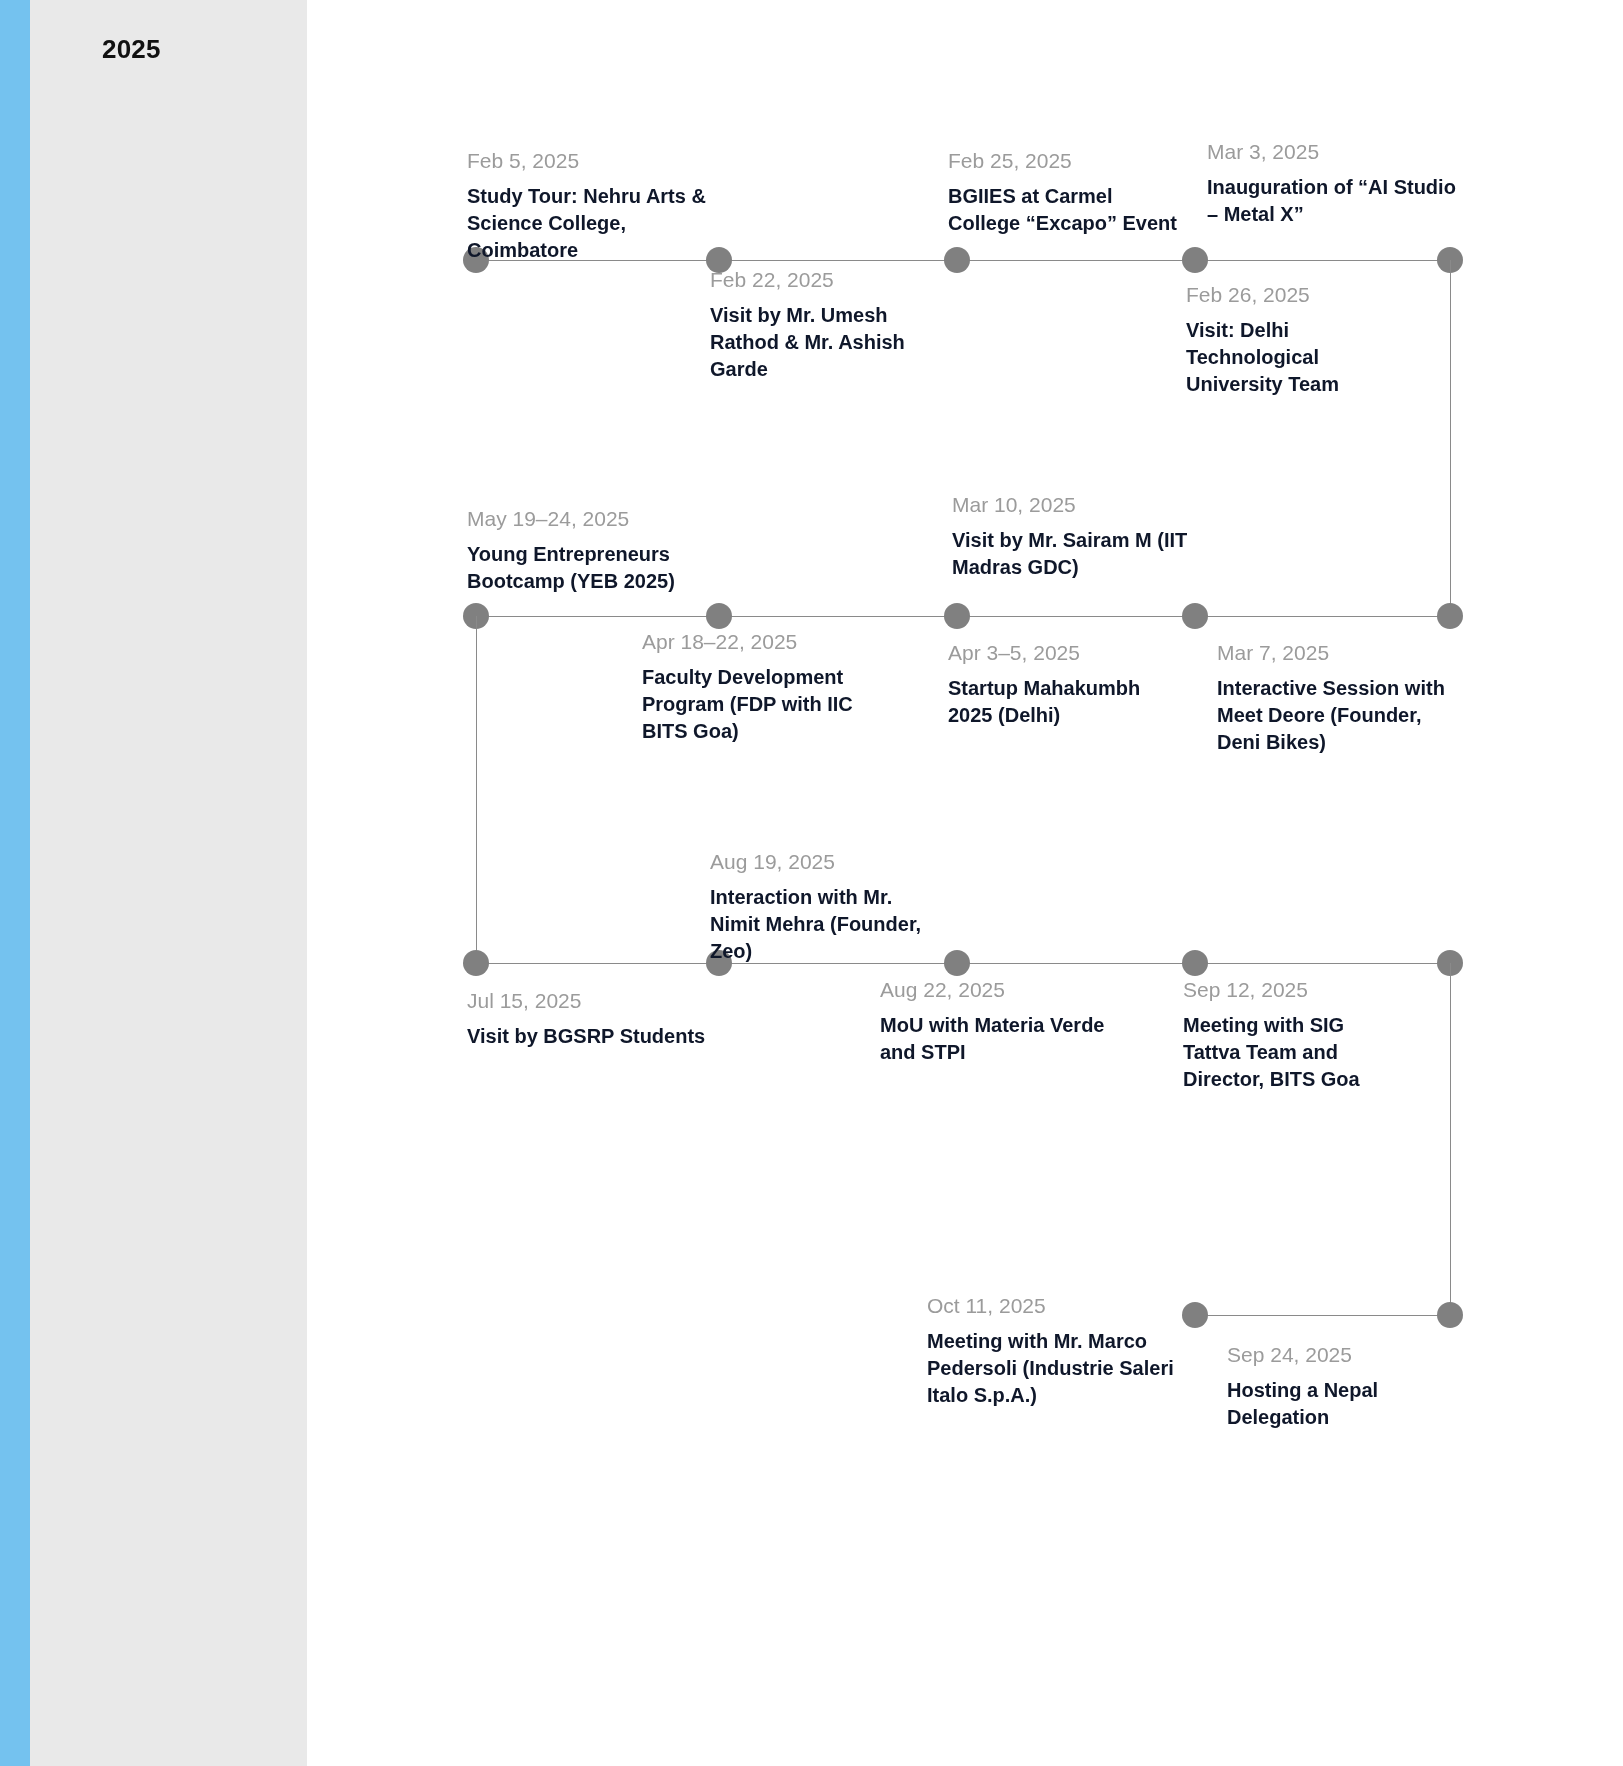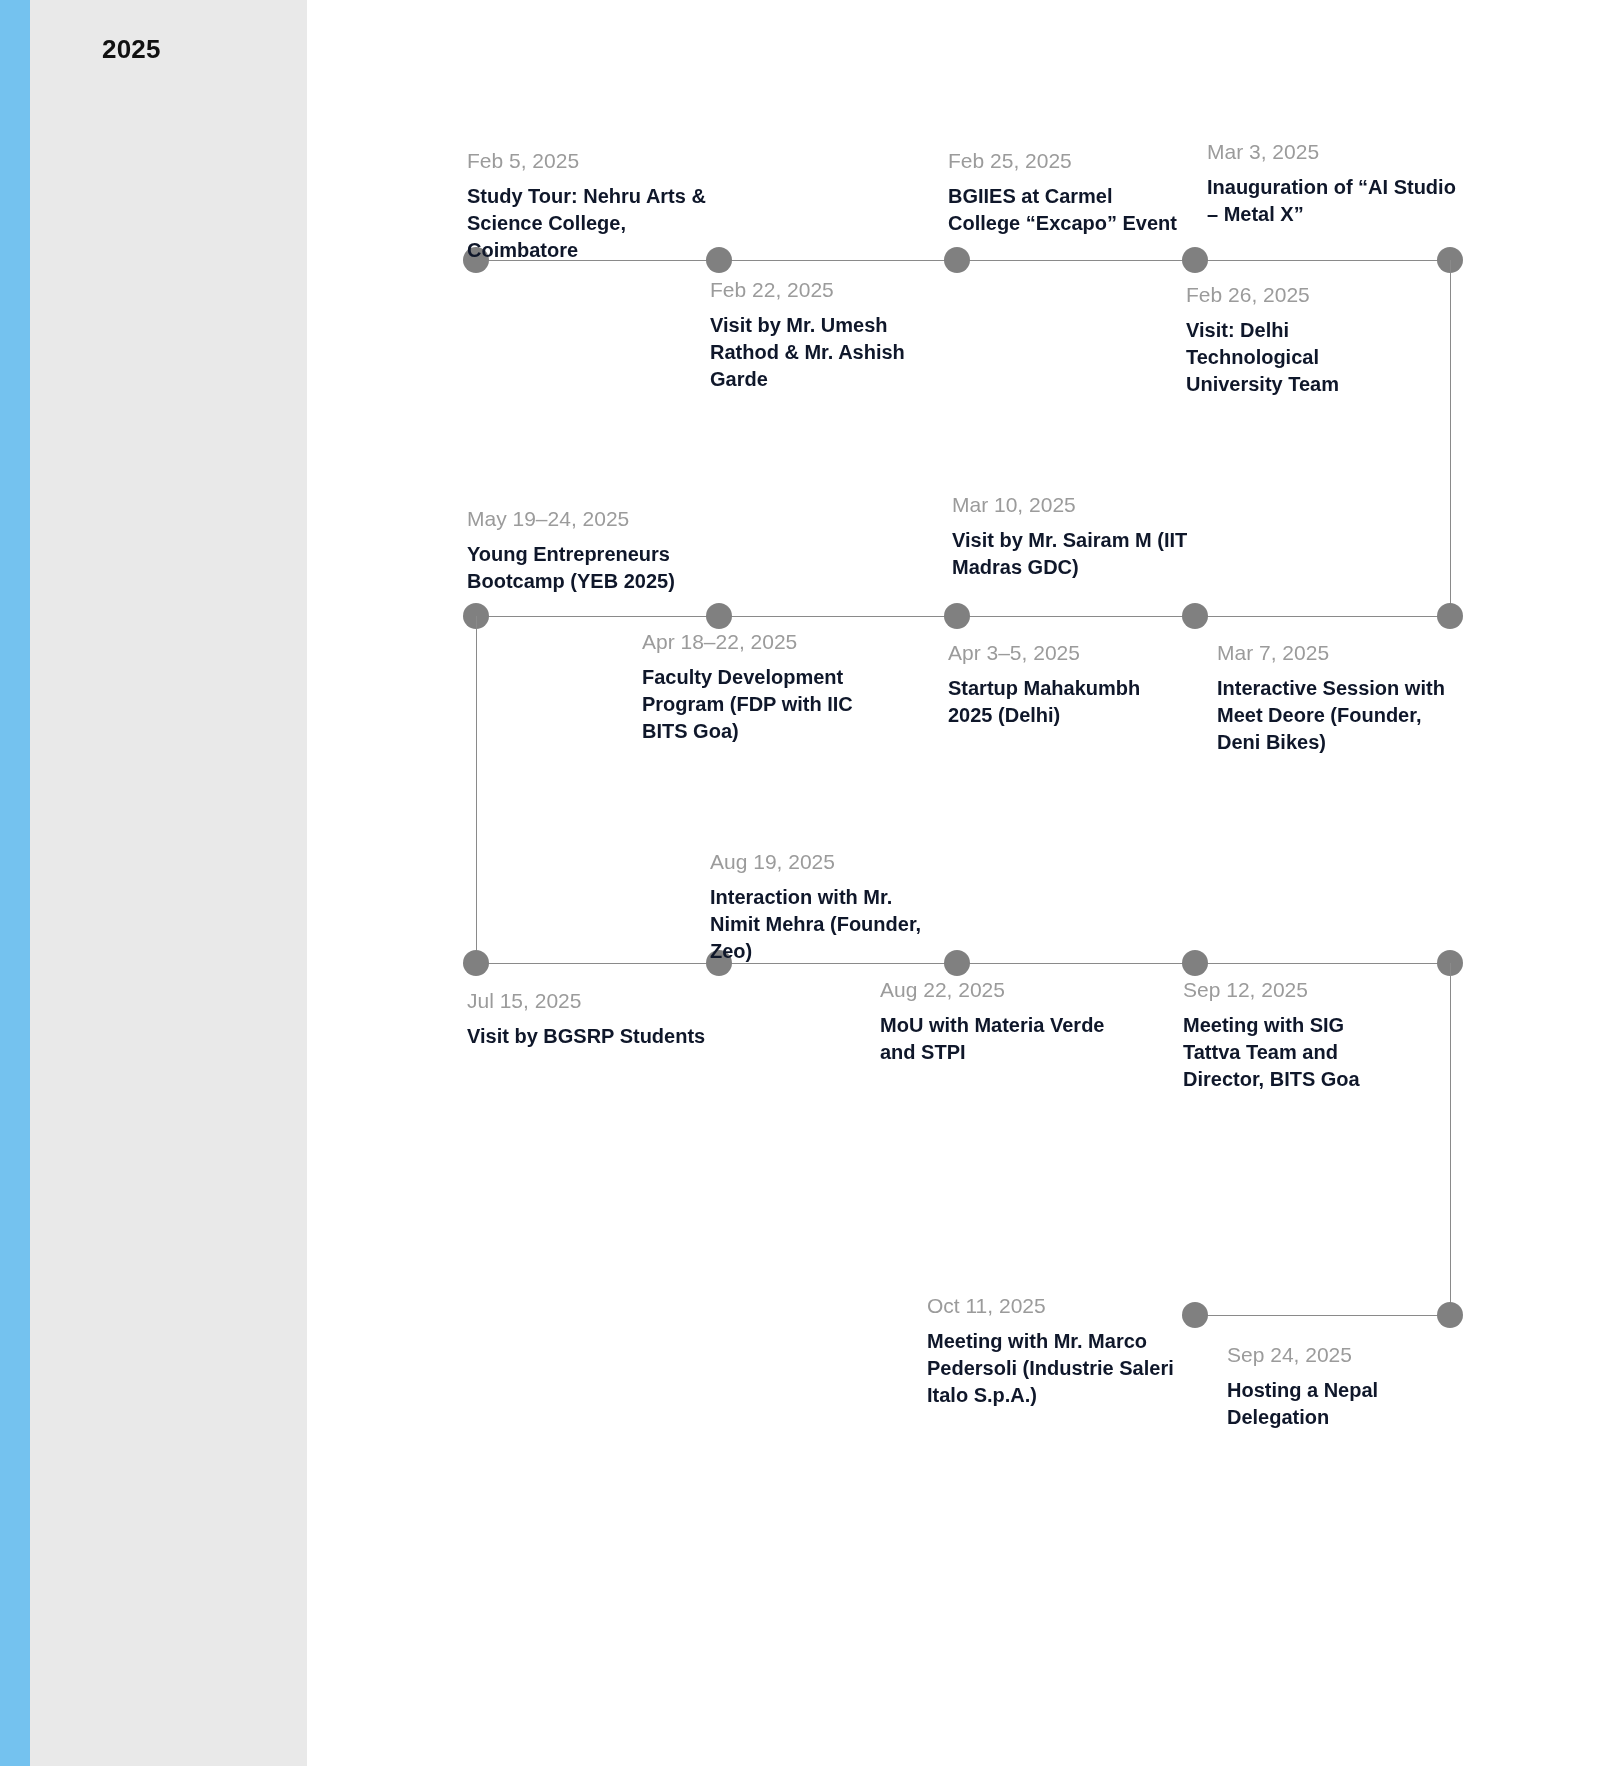--- a/index.html
+++ b/index.html
@@ -54,21 +54,21 @@
   <div class="dot" style="left:1148px;top:260px;"></div>
   <div class="dot" style="left:1403px;top:260px;"></div>
 
   <div class="vline" style="left:1403px;top:260px;height:356px;"></div>
 
   <div class="item above left" style="left:420px;top:148px;width:240px;">
     <div class="date">Feb 5, 2025</div>
     <div class="desc">Study Tour: Nehru Arts &amp; Science College, Coimbatore</div>
   </div>
 
-  <div class="item left" style="left:663px;top:277px;width:240px;">
+  <div class="item left" style="left:663px;top:267px;width:240px;">
     <div class="date">Feb 22, 2025</div>
     <div class="desc">Visit by Mr. Umesh Rathod &amp; Mr. Ashish Garde</div>
   </div>
 
   <div class="item above left" style="left:901px;top:148px;width:235px;">
     <div class="date">Feb 25, 2025</div>
     <div class="desc">BGIIES at Carmel College “Excapo” Event</div>
   </div>
 
   <div class="item left" style="left:1139px;top:282px;width:230px;">

